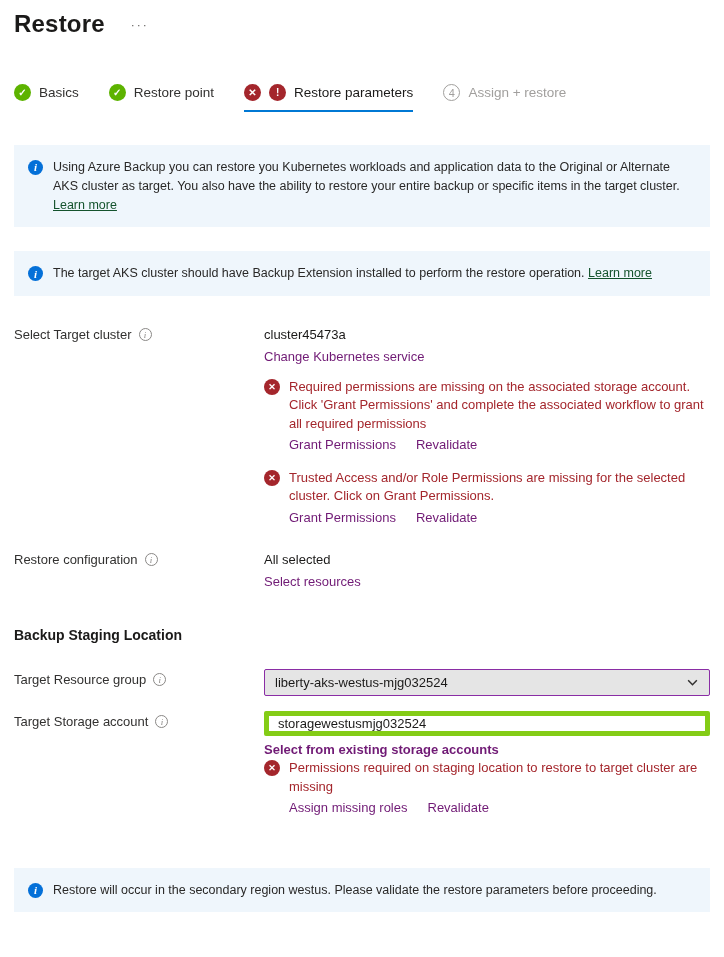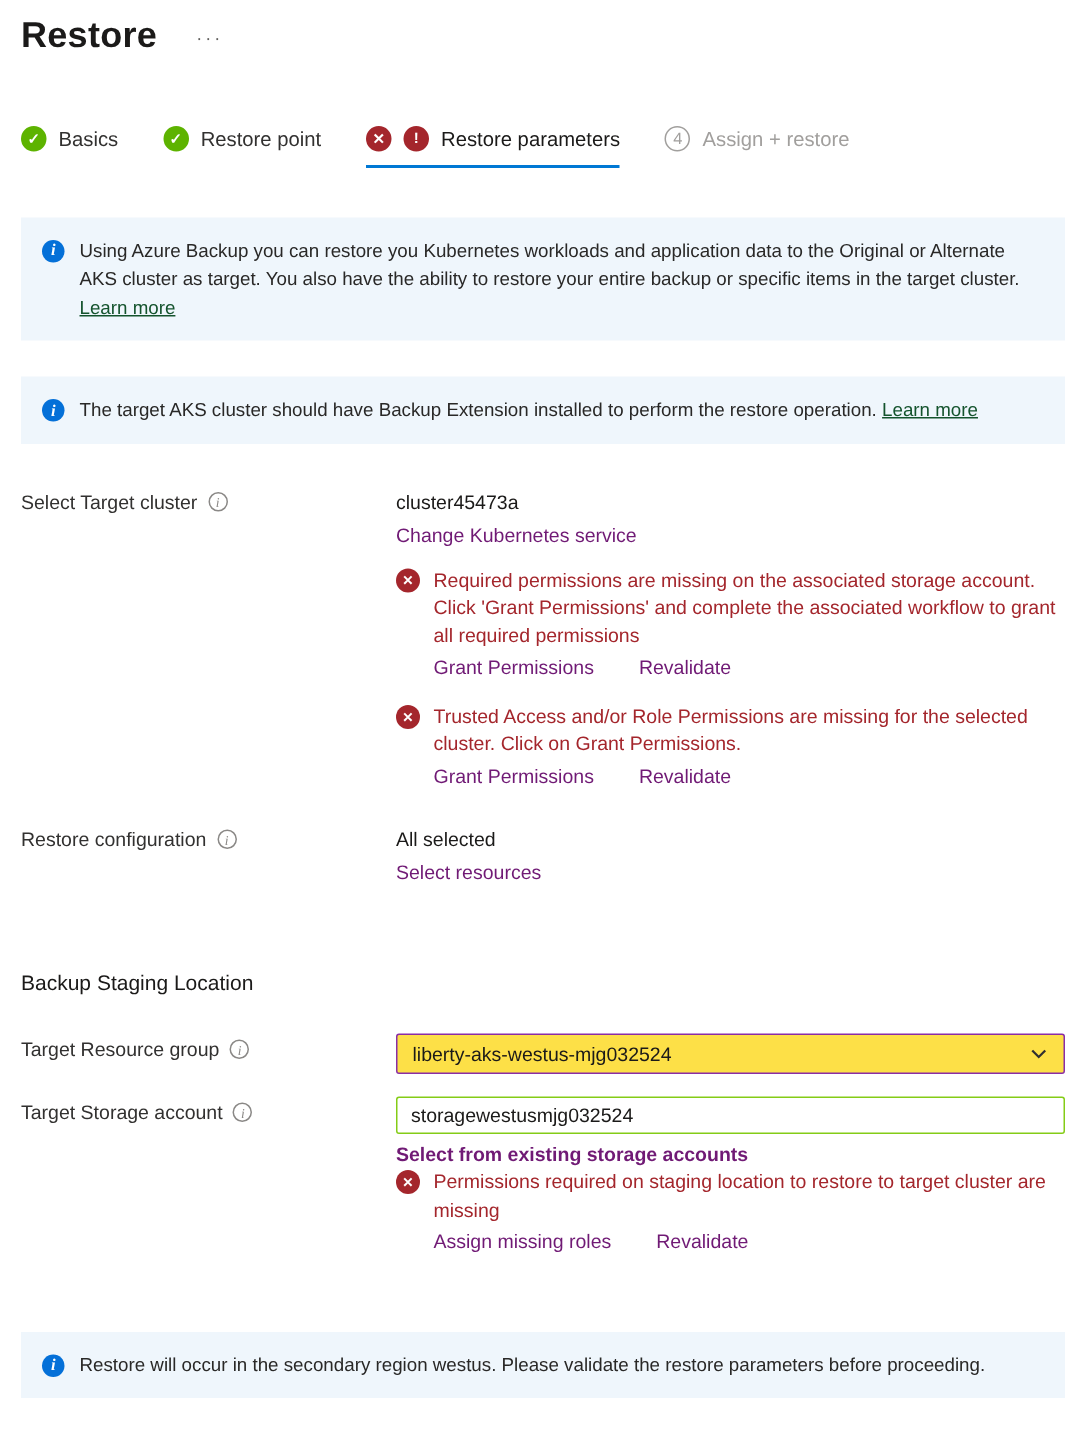--- a/index.html
+++ b/index.html
@@ -45,27 +45,27 @@
   .hint-icon { width:13px; height:13px; border-radius:50%; border:1px solid #8a8886; color:#8a8886; font-size:9px; display:inline-flex; align-items:center; justify-content:center; font-family:"Liberation Serif", serif; font-style:italic; flex:none; }
   .row-value { flex:1; min-width:0; }
 
   .value-text { color:#1b1a19; padding-top:3px; }
   .link { color:#701a75; text-decoration:none; cursor:pointer; display:inline-block; }
   .link.bold { font-weight:700; }
   .mt6 { margin-top:7px; }
 
   .error-block { display:flex; gap:9px; margin-top:14px; }
   .error-body { color:#a4262c; line-height:1.42; }
-  .error-links { margin-top:3px; display:flex; gap:30px; }
+  .error-links { margin-top:3px; display:flex; gap:20px; }
 
-  .section-heading { font-size:14px; font-weight:400; color:#1b1a19; margin-top:58px; }
+  .section-heading { font-size:14px; font-weight:700; color:#1b1a19; margin-top:38px; }
 
   .field-row { margin-top:26px; }
-  .dropdown { height:27px; border:1px solid #8a2da5; border-radius:2px; display:flex; align-items:center; justify-content:space-between; padding:0 10px; cursor:pointer; background:#fde047; color:#1b1a19; }
-  .textinput { width:100%; height:25px; border:1px solid #84cc16; border-radius:2px; padding:0 9px; font-size:13px; font-family:"Liberation Sans", sans-serif; color:#1b1a19; outline:none; }
+  .dropdown { height:27px; border:1px solid #8a2da5; border-radius:2px; display:flex; align-items:center; justify-content:space-between; padding:0 10px; cursor:pointer; background:#e5e5e5; color:#1b1a19; }
+  .textinput { width:100%; height:25px; border:5px solid #84cc16; border-radius:2px; padding:0 9px; font-size:13px; font-family:"Liberation Sans", sans-serif; color:#1b1a19; outline:none; }
 </style>
 </head>
 <body>
 
 <div class="page">
 
   <div class="header">
     <div class="page-title">Restore</div>
     <div class="more-menu">···</div>
   </div>

